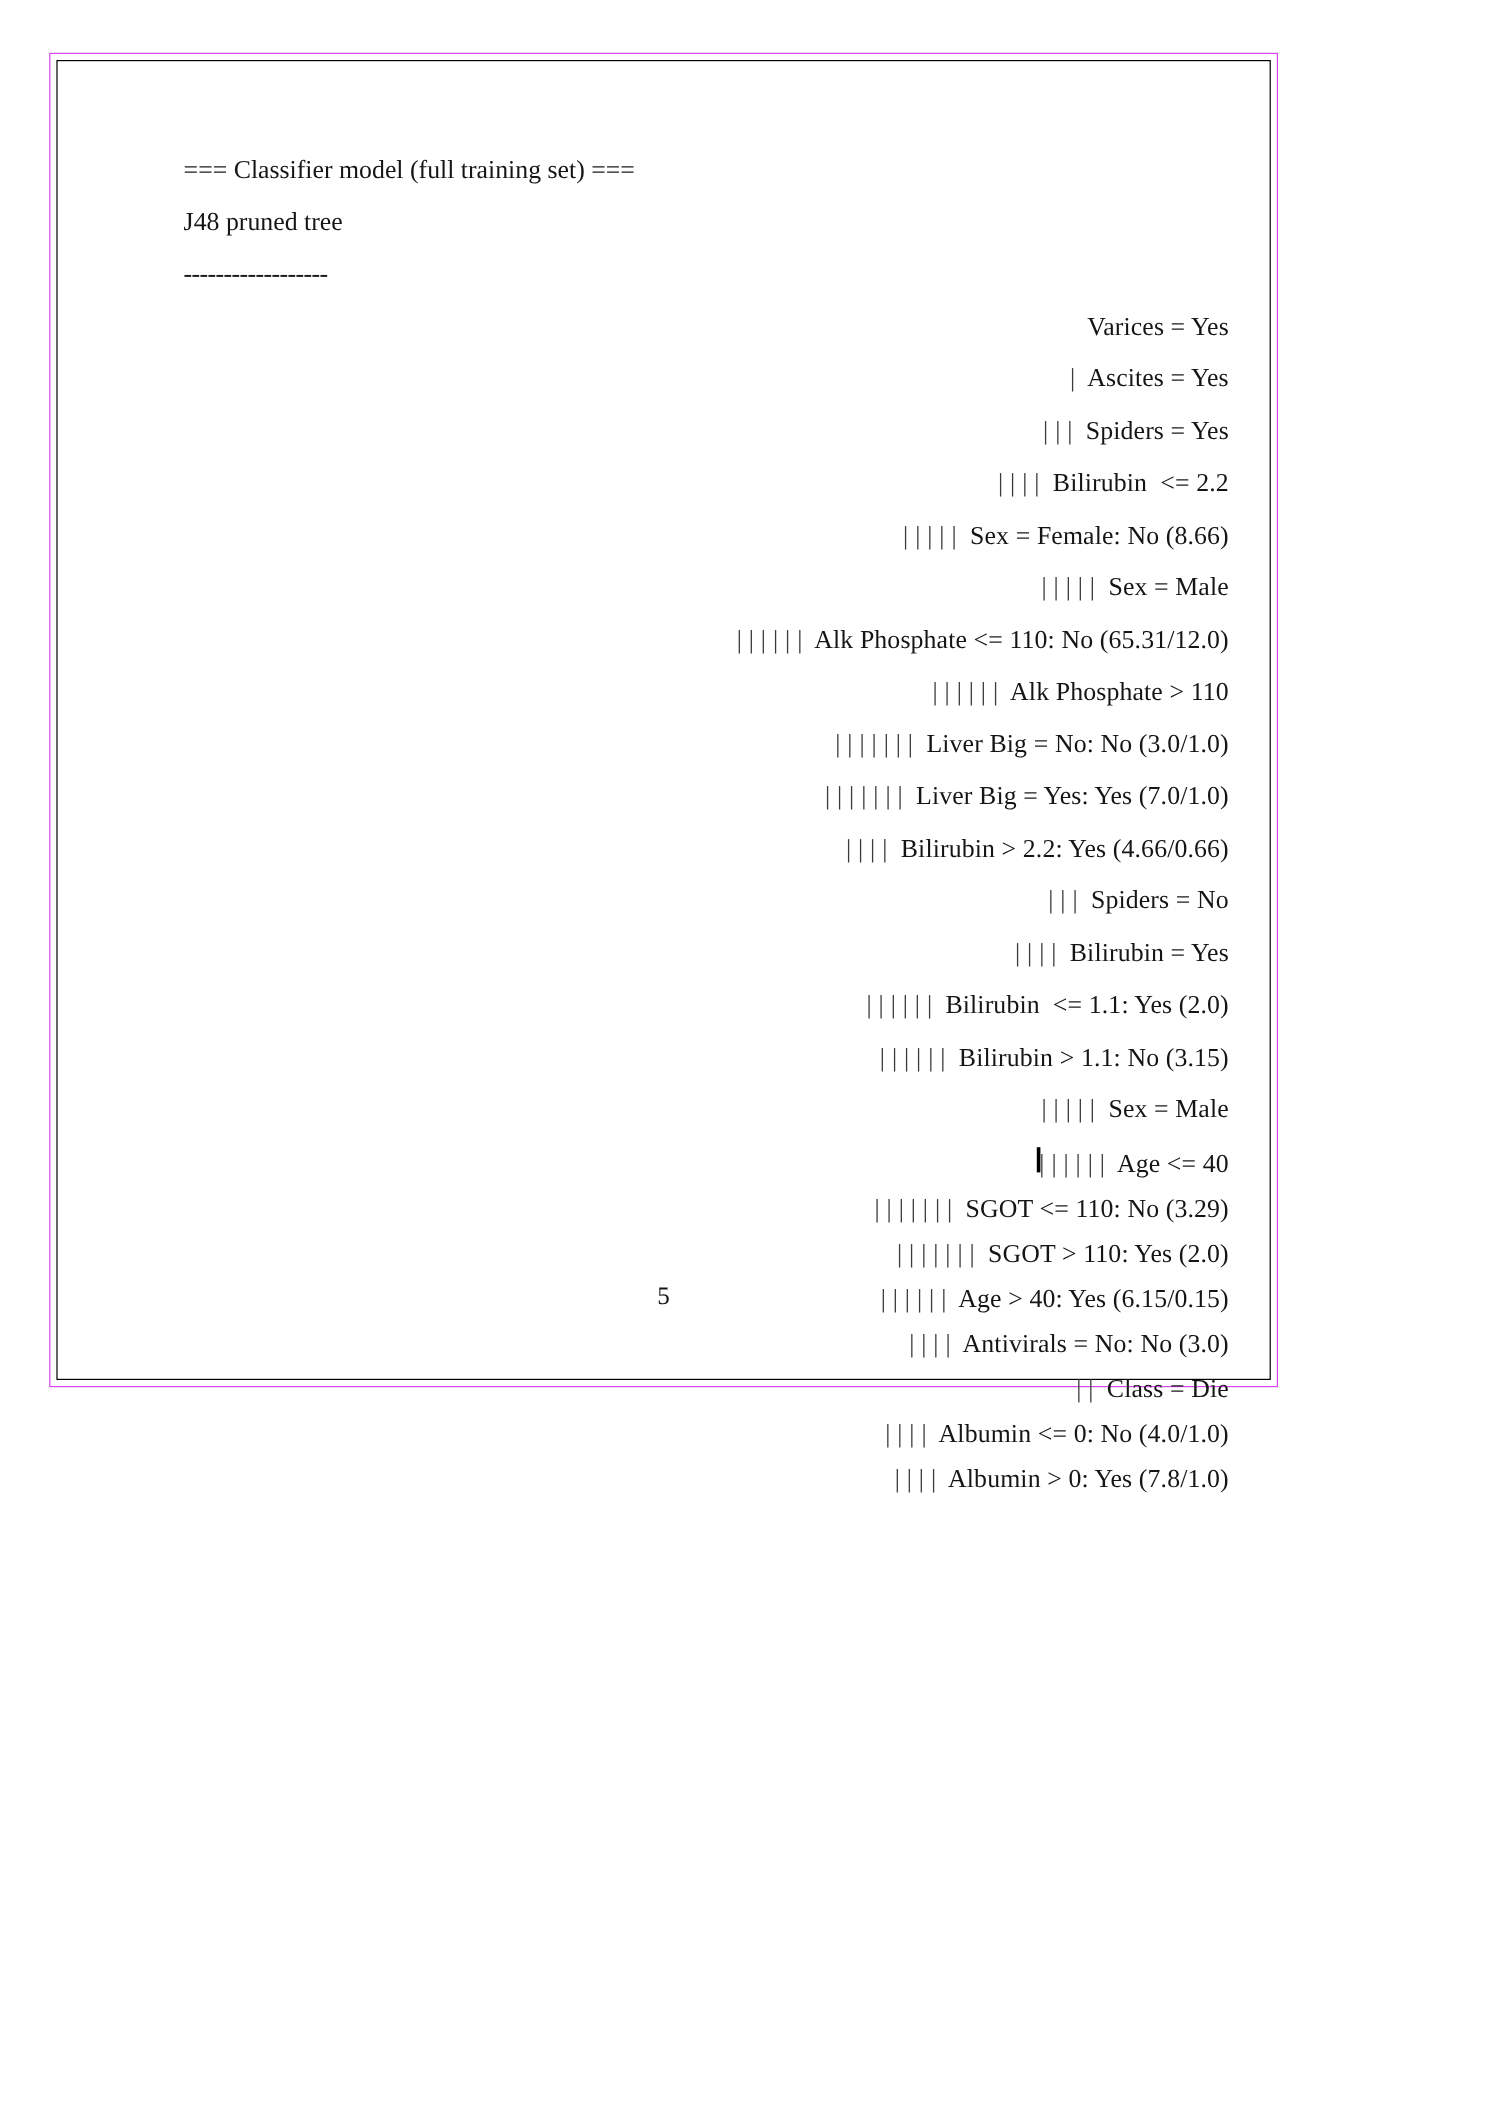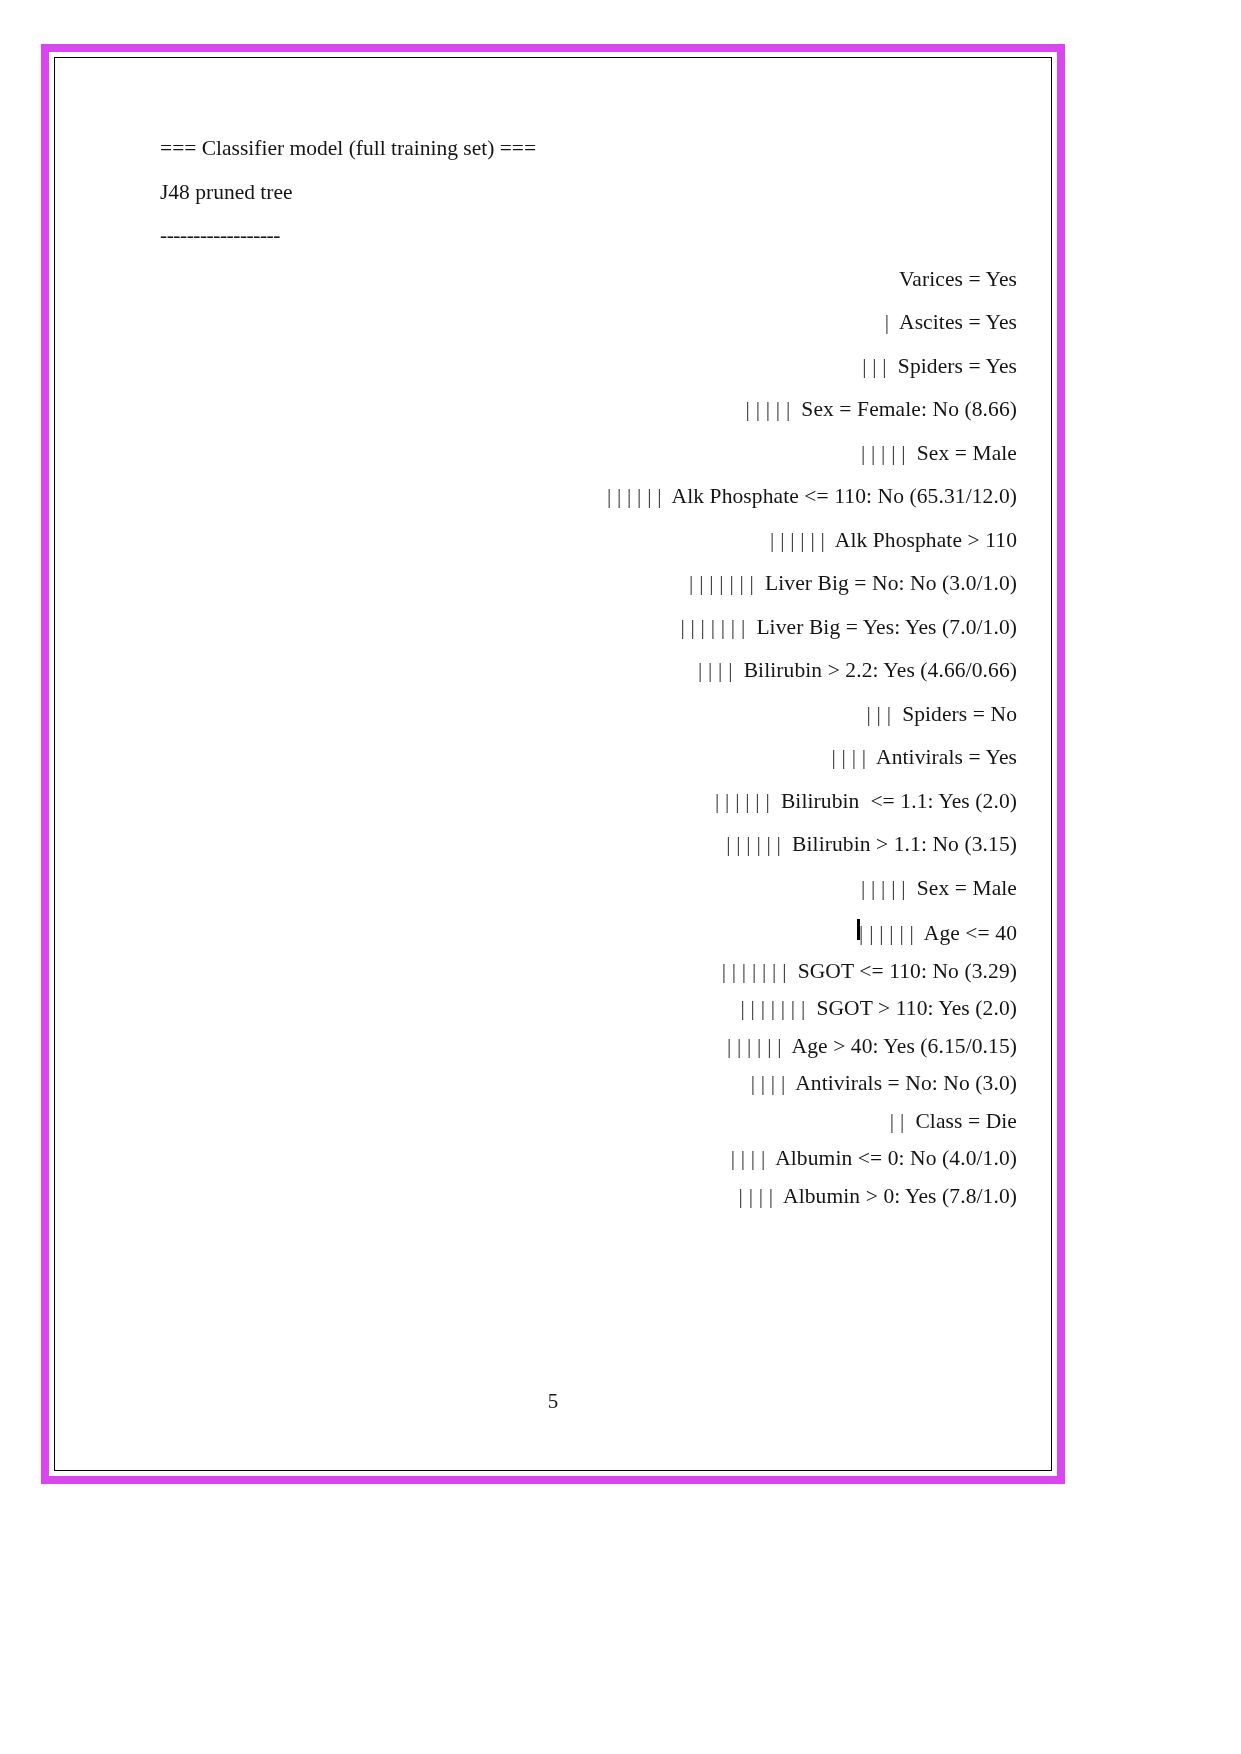--- a/index.html
+++ b/index.html
@@ -13,22 +13,22 @@
     font-family: "Liberation Serif", "DejaVu Serif", serif;
     color: #1a1a1a;
     position: relative;
     overflow: hidden;
   }
   .page-outer-border {
     position: absolute;
     left: 41px;
     top: 44px;
     width: 1024px;
-    height: 1440px;
-    border: 8px solid #d946ef;
+    height: 1112px;
+    border: 1px solid #d946ef;
     box-sizing: border-box;
   }
   .page-inner-border {
     position: absolute;
     left: 5px;
     top: 5px;
     right: 5px;
     bottom: 5px;
     border: 1px solid #000000;
     box-sizing: border-box;
@@ -108,29 +108,30 @@
     <div class="header-line">=== Classifier model (full training set) ===</div>
 
     <div class="header-line">J48 pruned tree</div>
 
     <div class="dashes">------------------</div>
 
     <div id="tree-container">
         <div class="doc-line"><span class="pipes"></span><span class="label">Varices = Yes</span></div>
         <div class="doc-line"><span class="pipes">|</span>  <span class="label">Ascites = Yes</span></div>
         <div class="doc-line"><span class="pipes">| | |</span>  <span class="label">Spiders = Yes</span></div>
+        <div class="doc-line"><span class="pipes">| | | |</span>  <span class="label">Bilirubin  &lt;= 2.2</span></div>
         <div class="doc-line"><span class="pipes">| | | | |</span>  <span class="label">Sex = Female: No (8.66)</span></div>
         <div class="doc-line"><span class="pipes">| | | | |</span>  <span class="label">Sex = Male</span></div>
         <div class="doc-line"><span class="pipes">| | | | | |</span>  <span class="label">Alk Phosphate &lt;= 110: No (65.31/12.0)</span></div>
         <div class="doc-line"><span class="pipes">| | | | | |</span>  <span class="label">Alk Phosphate &gt; 110</span></div>
         <div class="doc-line"><span class="pipes">| | | | | | |</span>  <span class="label">Liver Big = No: No (3.0/1.0)</span></div>
         <div class="doc-line"><span class="pipes">| | | | | | |</span>  <span class="label">Liver Big = Yes: Yes (7.0/1.0)</span></div>
         <div class="doc-line"><span class="pipes">| | | |</span>  <span class="label">Bilirubin &gt; 2.2: Yes (4.66/0.66)</span></div>
         <div class="doc-line"><span class="pipes">| | |</span>  <span class="label">Spiders = No</span></div>
-        <div class="doc-line"><span class="pipes">| | | |</span>  <span class="label">Antivirals = Yes</span></div>
+        <div class="doc-line"><span class="pipes">| | | |</span>  <span class="label">Bilirubin = Yes</span></div>
         <div class="doc-line"><span class="pipes">| | | | | |</span>  <span class="label">Bilirubin  &lt;= 1.1: Yes (2.0)</span></div>
         <div class="doc-line"><span class="pipes">| | | | | |</span>  <span class="label">Bilirubin &gt; 1.1: No (3.15)</span></div>
         <div class="doc-line"><span class="pipes">| | | | |</span>  <span class="label">Sex = Male</span></div>
         <div class="doc-line tight gap-before cursor-line"><span class="pipes">| | | | | |</span>  <span class="label">Age &lt;= 40</span></div>
         <div class="doc-line tight"><span class="pipes">| | | | | | |</span>  <span class="label">SGOT &lt;= 110: No (3.29)</span></div>
         <div class="doc-line tight"><span class="pipes">| | | | | | |</span>  <span class="label">SGOT &gt; 110: Yes (2.0)</span></div>
         <div class="doc-line tight"><span class="pipes">| | | | | |</span>  <span class="label">Age &gt; 40: Yes (6.15/0.15)</span></div>
         <div class="doc-line tight"><span class="pipes">| | | |</span>  <span class="label">Antivirals = No: No (3.0)</span></div>
         <div class="doc-line tight"><span class="pipes">| |</span>  <span class="label">Class = Die</span></div>
         <div class="doc-line tight"><span class="pipes">| | | |</span>  <span class="label">Albumin &lt;= 0: No (4.0/1.0)</span></div>

